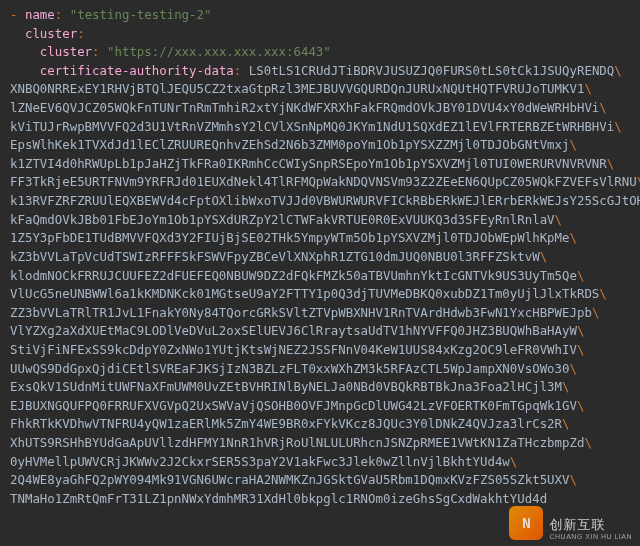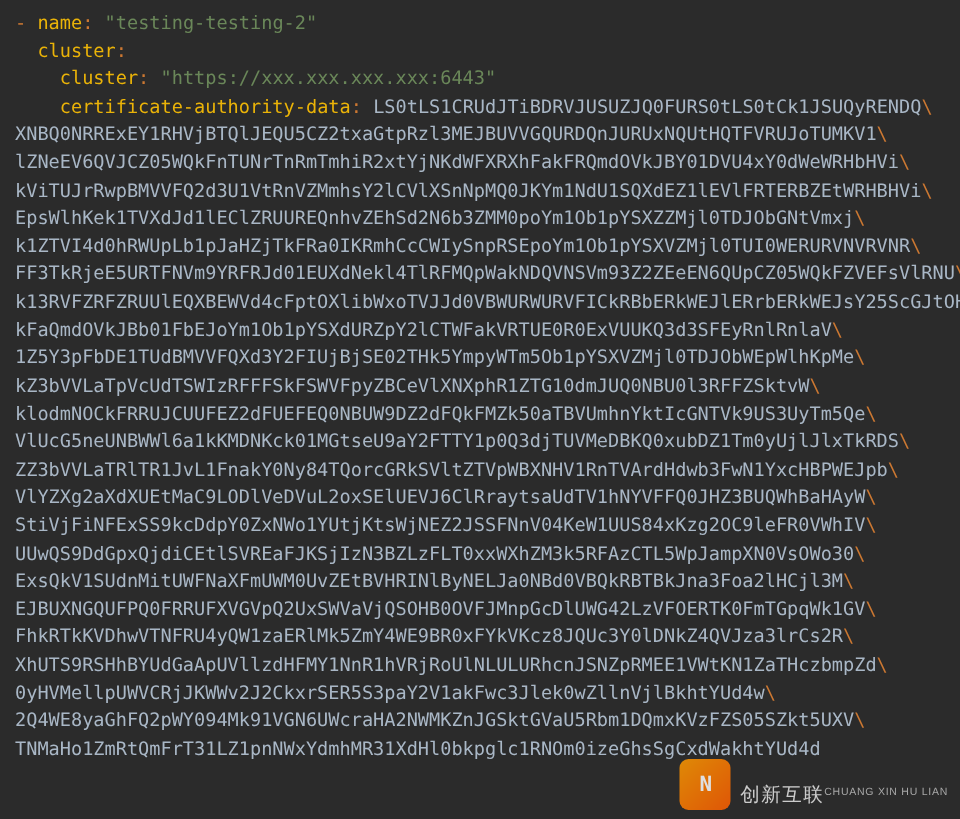--- a/index.html
+++ b/index.html
@@ -13,21 +13,21 @@
     font-size: 12.4px;
     line-height: 1.50;
     color: #a9b7c6;
     position: relative;
   }
   .code {
     padding: 6px 0 0 10px;
     white-space: pre;
   }
   .tok-dash  { color: #cc7832; }
-  .tok-key   { color: #eab308; }
+  .tok-key   { color: #f9a8d4; }
   .tok-colon { color: #cc7832; }
   .tok-str   { color: #6a8759; }
   .tok-cont  { color: #a9b7c6; }
   .tok-bs    { color: #cc7832; }
   
   .watermark {
     position: absolute;
     right: 8px;
     bottom: 6px;
     display: flex;
@@ -37,21 +37,21 @@
     pointer-events: none;
   }
   .wm-logo {
     width: 34px; height: 34px;
     border-radius: 6px;
     background: linear-gradient(135deg,#ff9a00,#ff5e00);
     display:flex; align-items:center; justify-content:center;
     color:#fff; font-weight:bold; font-size:14px;
   }
   .wm-text {
-    display:flex; line-height:1;
+    display:flex; flex-direction:column; line-height:1;
     font-family: "Microsoft YaHei", sans-serif;
     color: #e8e8e8;
     margin-top: 12px;
   }
   .wm-cn { font-size:13px; letter-spacing:1px; }
   .wm-en { font-size:7px; letter-spacing:0.5px; color:#bdbdbd; margin-top:2px;}
 </style>
 </head>
 <body>
 

